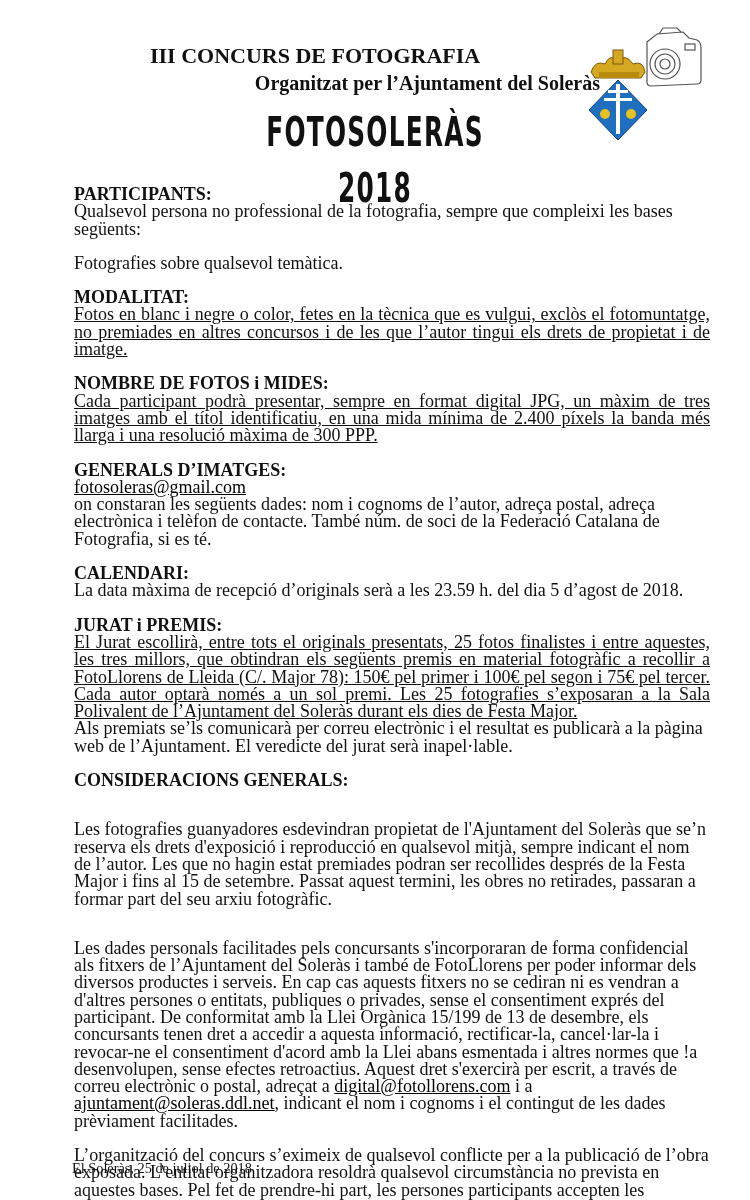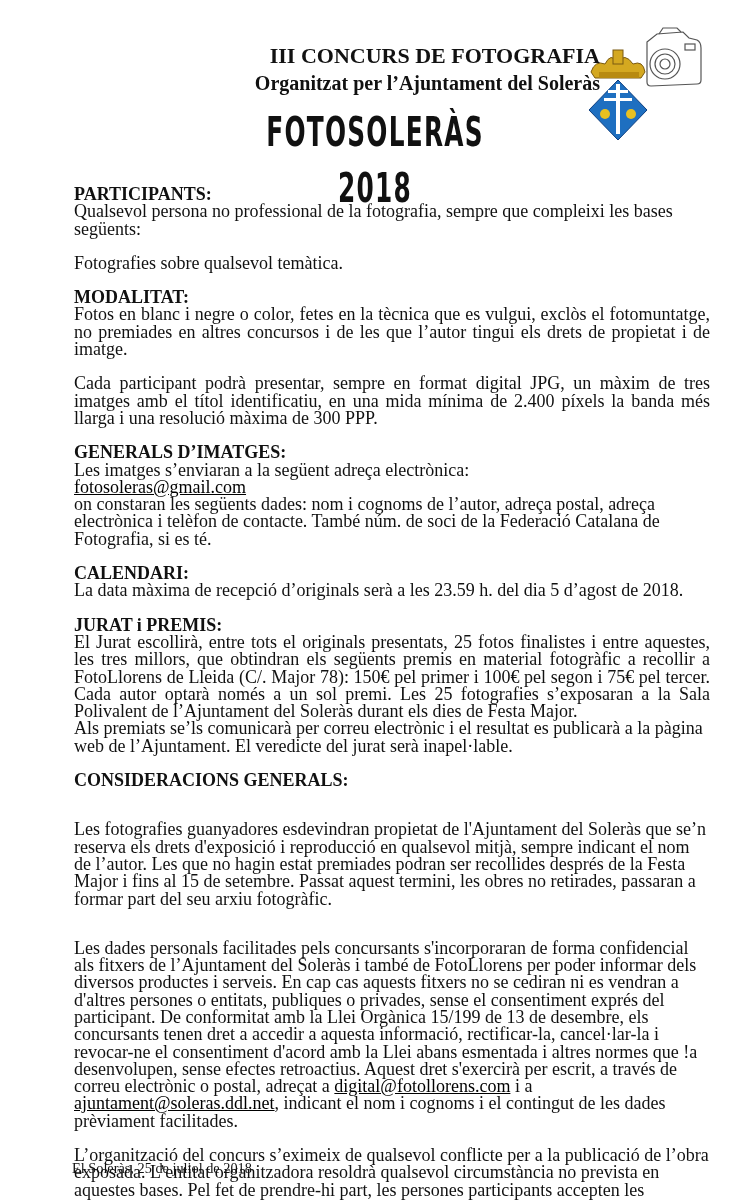--- a/index.html
+++ b/index.html
@@ -1,30 +1,30 @@
 <!DOCTYPE html>
 <html><head>
 <meta charset="utf-8">
 <style>
   html, body { margin: 0; padding: 0; background: #ffffff; }
   body { width: 750px; height: 1200px; position: relative; overflow: hidden;
          font-family: "Liberation Serif", "DejaVu Serif", serif; color: #111; }
   .header { position: absolute; left: 0; top: 0; width: 750px; height: 170px; }
-  .title1 { position: absolute; left: 150px; width: 450px; top: 44px; text-align: right;
+  .title1 { position: absolute; left: 150px; width: 450px; top: 44px; text-align: left;
             font-weight: bold; font-size: 22px; line-height: 24px; }
   .title2 { position: absolute; left: 150px; width: 450px; top: 71px; text-align: right;
             font-weight: bold; font-size: 20px; line-height: 24px; }
   .banner { position: absolute; left: 150px; width: 450px; top: 104px; text-align: center;
             font-family: "DejaVu Sans", sans-serif; font-weight: bold; font-size: 40px;
             letter-spacing: 2px; transform: scaleX(0.62); transform-origin: center; line-height: 56px; }
   .logo { position: absolute; left: 585px; top: 22px; width: 130px; height: 130px; }
   .content { position: absolute; left: 74px; top: 186px; width: 636px; font-size: 18px; line-height: 17.3px; }
   .section { margin-bottom: 17px; }
   .heading { font-weight: bold; }
-  .just { text-align: justify; text-align-last: left; }
+  .just { text-align: justify; text-align-last: left; text-decoration: underline; }
   a.link { color: #000000; text-decoration: underline; }
   .para { margin-bottom: 17px; margin-top: 32px; }
   .footer { position: absolute; left: 72px; top: 1160px; font-size: 14.3px; }
 </style>
 </head>
 <body>
 
 <div class="header">
   <div class="title1">III CONCURS DE FOTOGRAFIA</div>
   <div class="title2">Organitzat per l’Ajuntament del Soleràs</div>
@@ -67,26 +67,26 @@
   <div class="section">
     <div>Fotografies sobre qualsevol temàtica.</div>
   </div>
 
   <div class="section">
     <div class="heading">MODALITAT:</div>
     <div class="just">Fotos en blanc i negre o color, fetes en la tècnica que es vulgui, exclòs el fotomuntatge, no premiades en altres concursos i de les que l’autor tingui els drets de propietat i de imatge.</div>
   </div>
 
   <div class="section">
+    <div class="heading">NOMBRE DE FOTOS i MIDES:</div>
     <div class="just">Cada participant podrà presentar, sempre en format digital JPG, un màxim de tres imatges amb el títol identificatiu, en una mida mínima de 2.400 píxels la banda més llarga i una resolució màxima de 300 PPP.</div>
   </div>
 
   <div class="section">
     <div class="heading">GENERALS D’IMATGES:</div>
-    <div>Les imatges s’enviaran a la següent adreça electrònica:</div>
     <div><a class="link">fotosoleras@gmail.com</a></div>
     <div>on constaran les següents dades: nom i cognoms de l’autor, adreça postal, adreça electrònica i telèfon de contacte. També núm. de soci de la Federació Catalana de Fotografia, si es té.</div>
   </div>
 
   <div class="section">
     <div class="heading">CALENDARI:</div>
     <div>La data màxima de recepció d’originals serà a les 23.59 h. del dia 5 d’agost de 2018.</div>
   </div>
 
   <div class="section">

